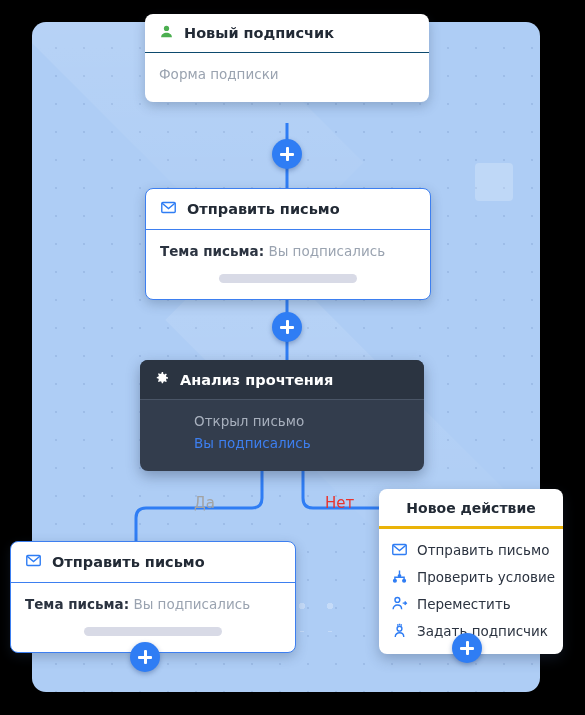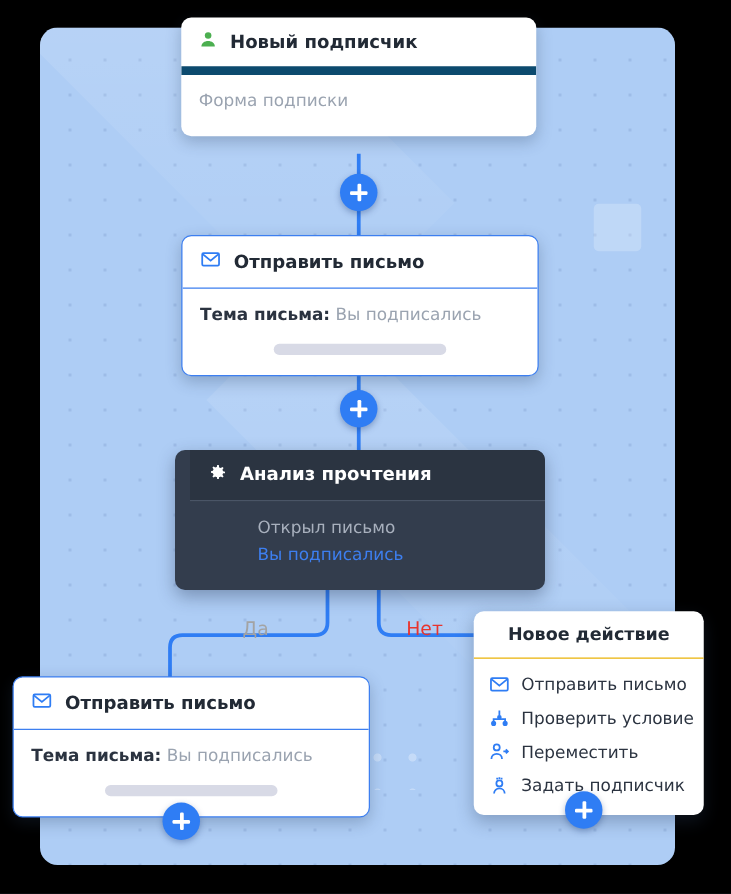--- a/index.html
+++ b/index.html
@@ -71,21 +71,21 @@
     overflow: hidden;
   }
   .card .card-head {
     display: flex;
     align-items: center;
     gap: 10px;
     padding: 10px 14px;
     font-size: 14.5px;
     font-weight: bold;
     color: #222a35;
-    border-bottom: 7px solid #0c4a6e;
+    border-bottom: 1px solid #0c4a6e;
   }
   .card .card-body {
     padding: 11px 14px 16px 14px;
   }
   .card .line {
     font-size: 13.5px;
     color: #9aa3b0;
     line-height: 1.62;
     white-space: nowrap;
   }
@@ -116,40 +116,40 @@
     background: #2b3441;
     color: #ffffff;
     border-bottom: 1px solid #4a5566;
   }
   .card.dark .line { color: #a8b0bd; margin-left: 40px; }
   .card.dark .line.link { color: #3d7ff0; }
 
   
   #card-trigger { left: 145px; top: 14px;  width: 284px; }
   #card-email-1 { left: 145px; top: 188px; width: 284px; }
-  #card-analyze { left: 140px; top: 360px; width: 284px; padding-left: 12px; }
+  #card-analyze { left: 140px; top: 360px; width: 284px; }
   #card-email-2 { left: 10px;  top: 541px; width: 284px; }
 
   
   #dropdown {
     position: absolute;
     left: 379px; top: 489px;
     width: 184px;
     border-radius: 8px;
     background: #ffffff;
     box-shadow: 0 5px 14px rgba(40,60,90,0.32);
     overflow: hidden;
   }
   #dropdown .dd-title {
     text-align: center;
     font-size: 14px;
     font-weight: bold;
     color: #222a35;
     padding: 11px 0 10px 0;
-    border-bottom: 1px solid #eab308;
+    border-bottom: 3px solid #eab308;
   }
   #dropdown .dd-list { padding: 7px 0 10px 0; }
   .dd-item {
     display: flex;
     align-items: center;
     gap: 9px;
     padding: 5px 8px 5px 12px;
     font-size: 13.5px;
     color: #2b3340;
     cursor: pointer;

